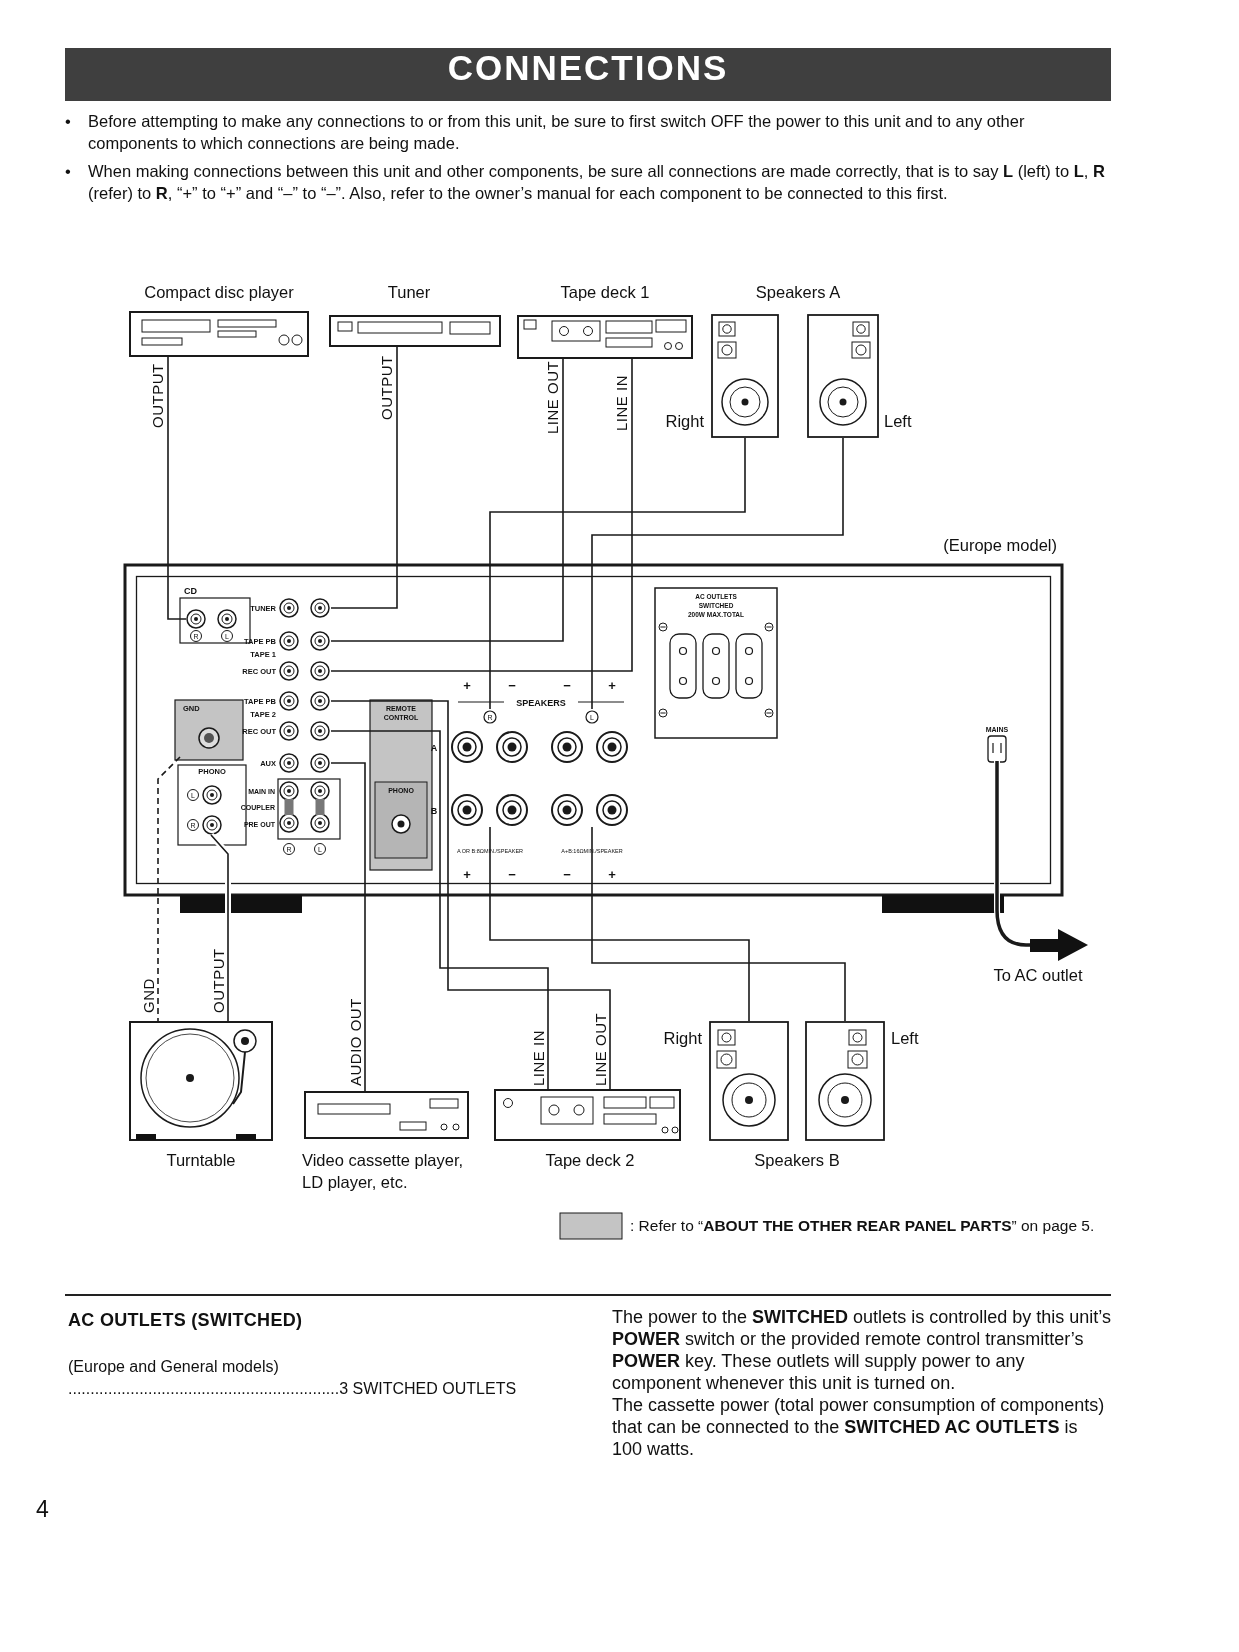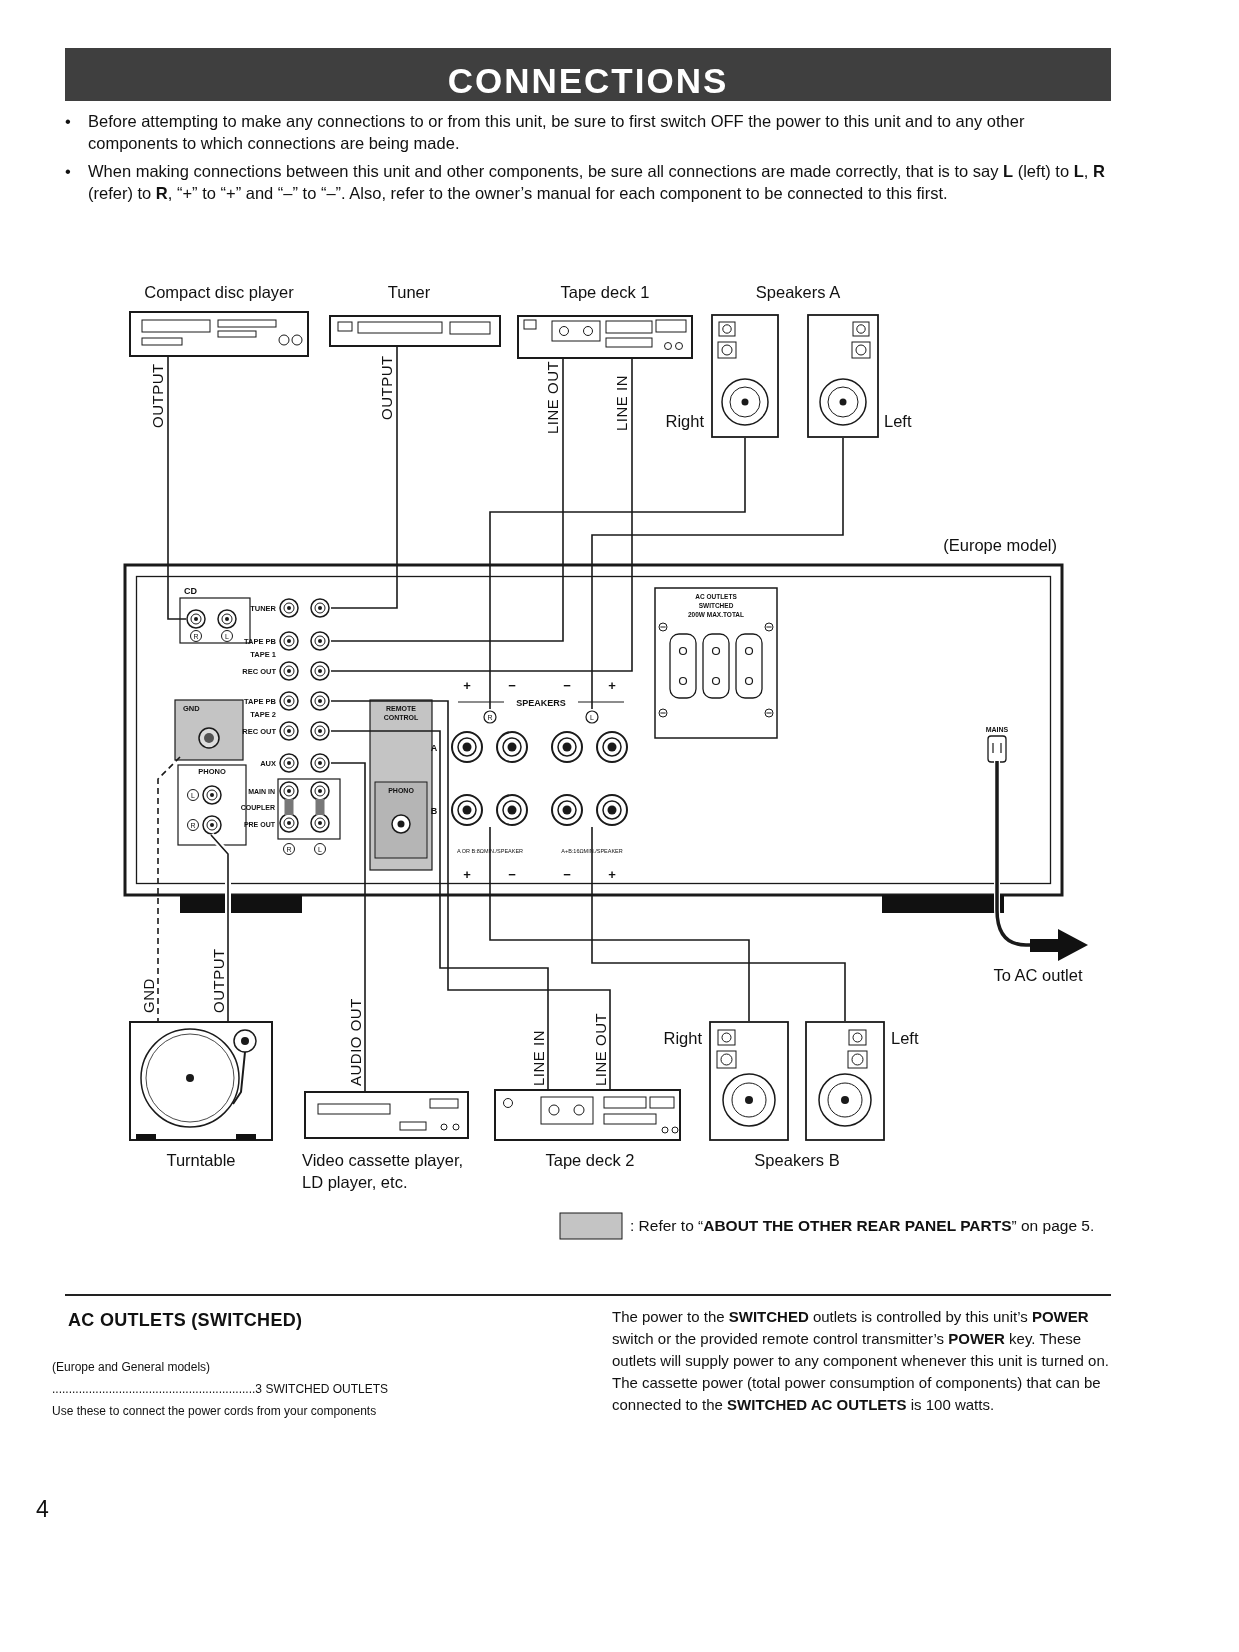--- a/index.html
+++ b/index.html
@@ -4,34 +4,34 @@
 <style>
   * { margin:0; padding:0; box-sizing:border-box; }
   html,body { background:#ffffff; }
   body {
     width:1239px; height:1652px; position:relative; overflow:hidden;
     font-family:"Liberation Sans", sans-serif; color:#111;
   }
   .abs { position:absolute; }
   .header-bar {
     left:65px; top:48px; width:1046px; height:53px;
-    background:#3f3f3f; display:flex; align-items:flex-end; justify-content:center;
+    background:#3f3f3f; display:flex; align-items:flex-start; justify-content:center;
   }
   .header-bar .title {
     color:#ffffff; font-size:35px; font-weight:bold; letter-spacing:2px;
   }
   .bullets { left:65px; top:111px; width:1050px; }
   .bullet { display:flex; gap:13px; font-size:16.5px; line-height:21.5px; margin-bottom:7px; }
   .bullet .dot { width:10px; flex:0 0 10px; }
   b { font-weight:bold; }
   .svg-layer { left:0; top:0; width:1239px; height:1652px; }
   .rule { left:65px; top:1294px; width:1046px; height:2px; background:#222; }
   .sec-head { left:68px; top:1310px; font-size:18px; font-weight:bold; letter-spacing:0.3px; }
-  .col-left  { left:52px;  top:1356px; width:506px; font-size:12px; line-height:22px; }
-  .col-right { left:612px; top:1306px; width:500px; font-size:15px; line-height:22px; }
+  .col-left  { left:68px;  top:1356px; width:506px; font-size:16px; line-height:22px; }
+  .col-right { left:612px; top:1306px; width:500px; font-size:18px; line-height:22px; }
   .pageno { left:36px; top:1496px; font-size:23px; }
 
   
   svg text { fill:#111; font-family:"Liberation Sans", sans-serif; }
   .t16  { font-size:16.5px; }
   .t15  { font-size:15px; letter-spacing:0.5px; }
   .t15n { font-size:15.5px; letter-spacing:0; }
   .t9b  { font-size:9px;  font-weight:bold; }
   .t75b { font-size:7.5px; font-weight:bold; }
   .t7b  { font-size:7px;  font-weight:bold; }
@@ -414,21 +414,20 @@
     <text x="630" y="1231" class="t15n"><tspan>: Refer to “</tspan><tspan font-weight="bold">ABOUT THE OTHER REAR PANEL PARTS</tspan><tspan>” on page 5.</tspan></text>
   </g>
 </svg>
 
 <div class="abs rule"></div>
 <div class="abs sec-head">AC OUTLETS (SWITCHED)</div>
 
 <div class="abs col-left">
   <div>(Europe and General models)</div>
   <div> .............................................................3 SWITCHED OUTLETS</div>
-  <div>Use these to connect the power cords from your components</div>
 </div>
 
 <div class="abs col-right">
   <div><span>The power to the </span><b>SWITCHED</b><span> outlets is controlled by this unit’s </span><b>POWER</b><span> switch or the provided remote control transmitter’s </span><b>POWER</b><span> key.  These outlets will supply power to any component whenever this unit is turned on.</span></div>
   <div><span>The cassette power (total power consumption of components) that can be connected to the </span><b>SWITCHED AC OUTLETS</b><span> is 100 watts.</span></div>
 </div>
 
 <div class="abs pageno">4</div>
 
 </body></html>

